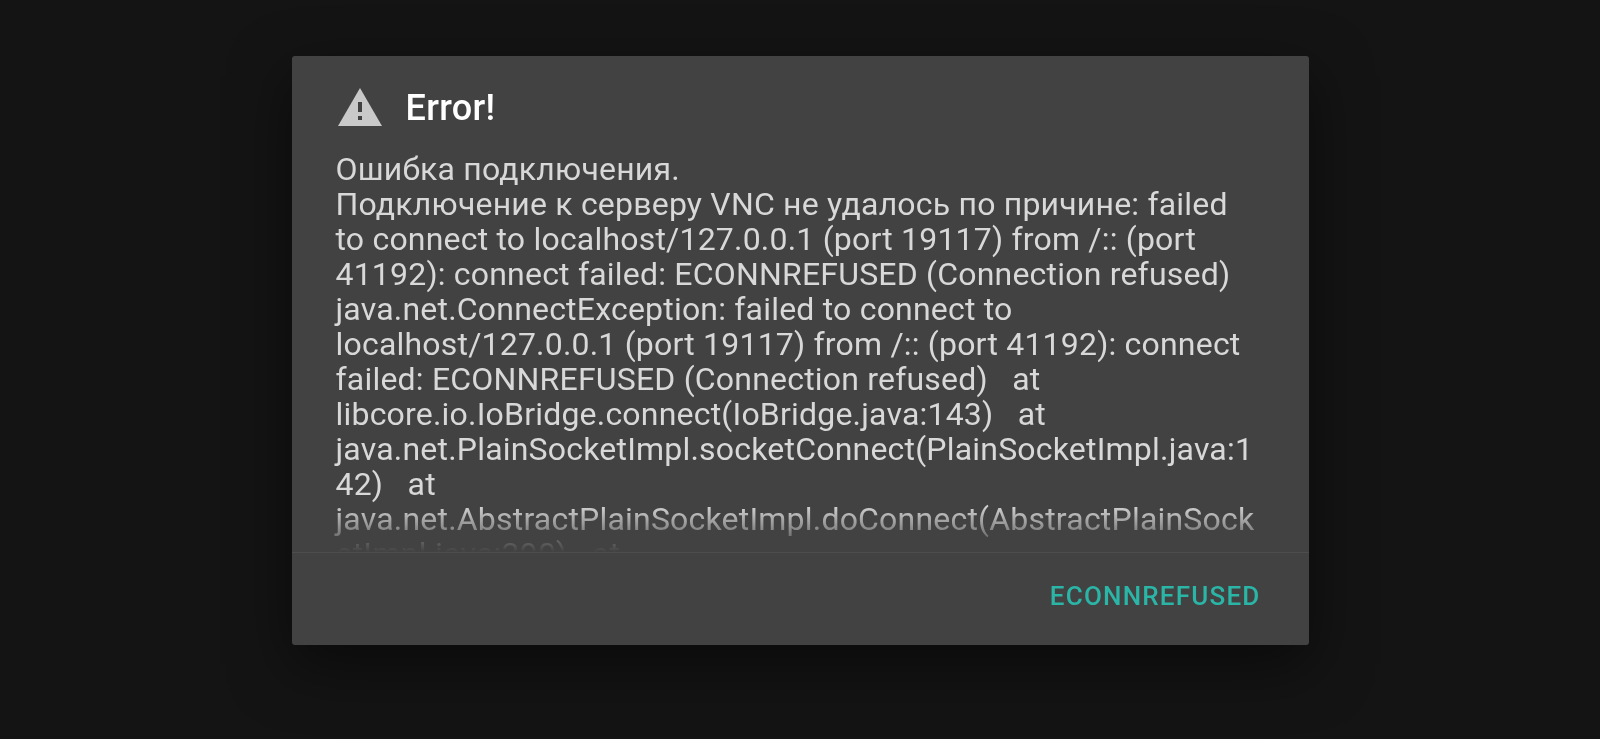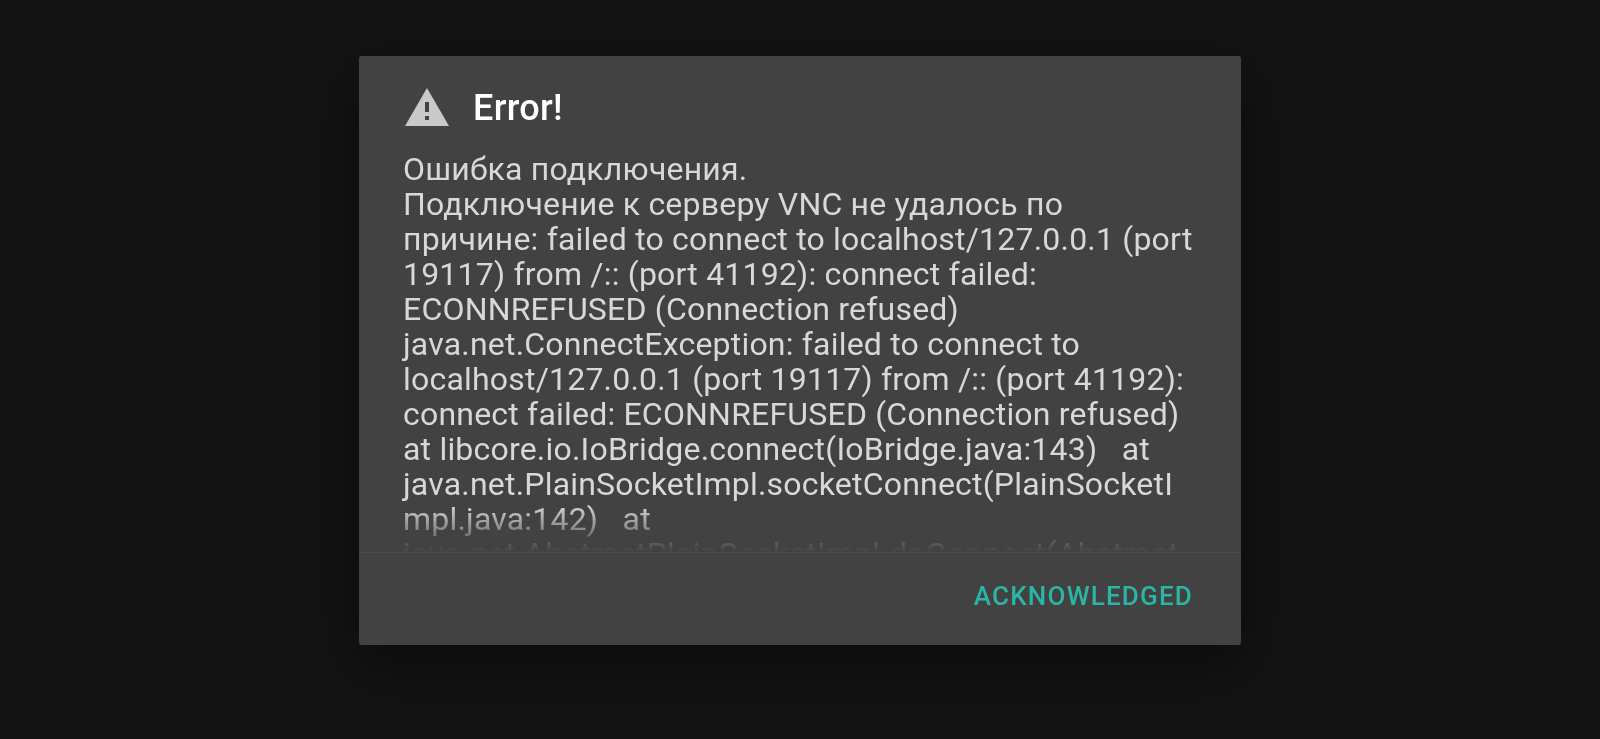--- a/index.html
+++ b/index.html
@@ -23,21 +23,21 @@
       left: 0;
       width: 100%;
       height: 100%;
       display: flex;
       align-items: flex-start;
       justify-content: center;
       padding-top: 56px;
     }
     
     .dialog {
-      width: 882px;
+      width: 1017px;
       background-color: #424242;
       border-radius: 3px;
       box-shadow: 0 20px 60px rgba(0, 0, 0, 0.5);
       display: flex;
       flex-direction: column;
     }
     
     .dialog-header {
       display: flex;
       align-items: center;
@@ -108,16 +108,16 @@
           <path fill="#424242" d="M13 18h-2v-2h2v2zm0-4h-2v-5h2v5z"></path>
         </svg>
       </span>
       <h2 class="dialog-title">Error!</h2>
     </div>
     <div class="dialog-body">
       <div class="dialog-message">Ошибка подключения.
 Подключение к серверу VNC не удалось по причине: failed to connect to localhost/127.0.0.1 (port 19117) from /:: (port 41192): connect failed: ECONNREFUSED (Connection refused)  java.net.ConnectException: failed to connect to localhost/127.0.0.1 (port 19117) from /:: (port 41192): connect failed: ECONNREFUSED (Connection refused)   at libcore.io.IoBridge.connect(IoBridge.java:143)   at java.net.PlainSocketImpl.socketConnect(PlainSocketImpl.java:142)   at java.net.AbstractPlainSocketImpl.doConnect(AbstractPlainSocketImpl.java:390)   at</div>
     </div>
     <div class="dialog-actions">
-      <button class="ack-button">ACKNOWLEDGED</button>
+      <button class="ack-button">ECONNREFUSED</button>
     </div>
   </div>
 </div>
 
 </body></html>

